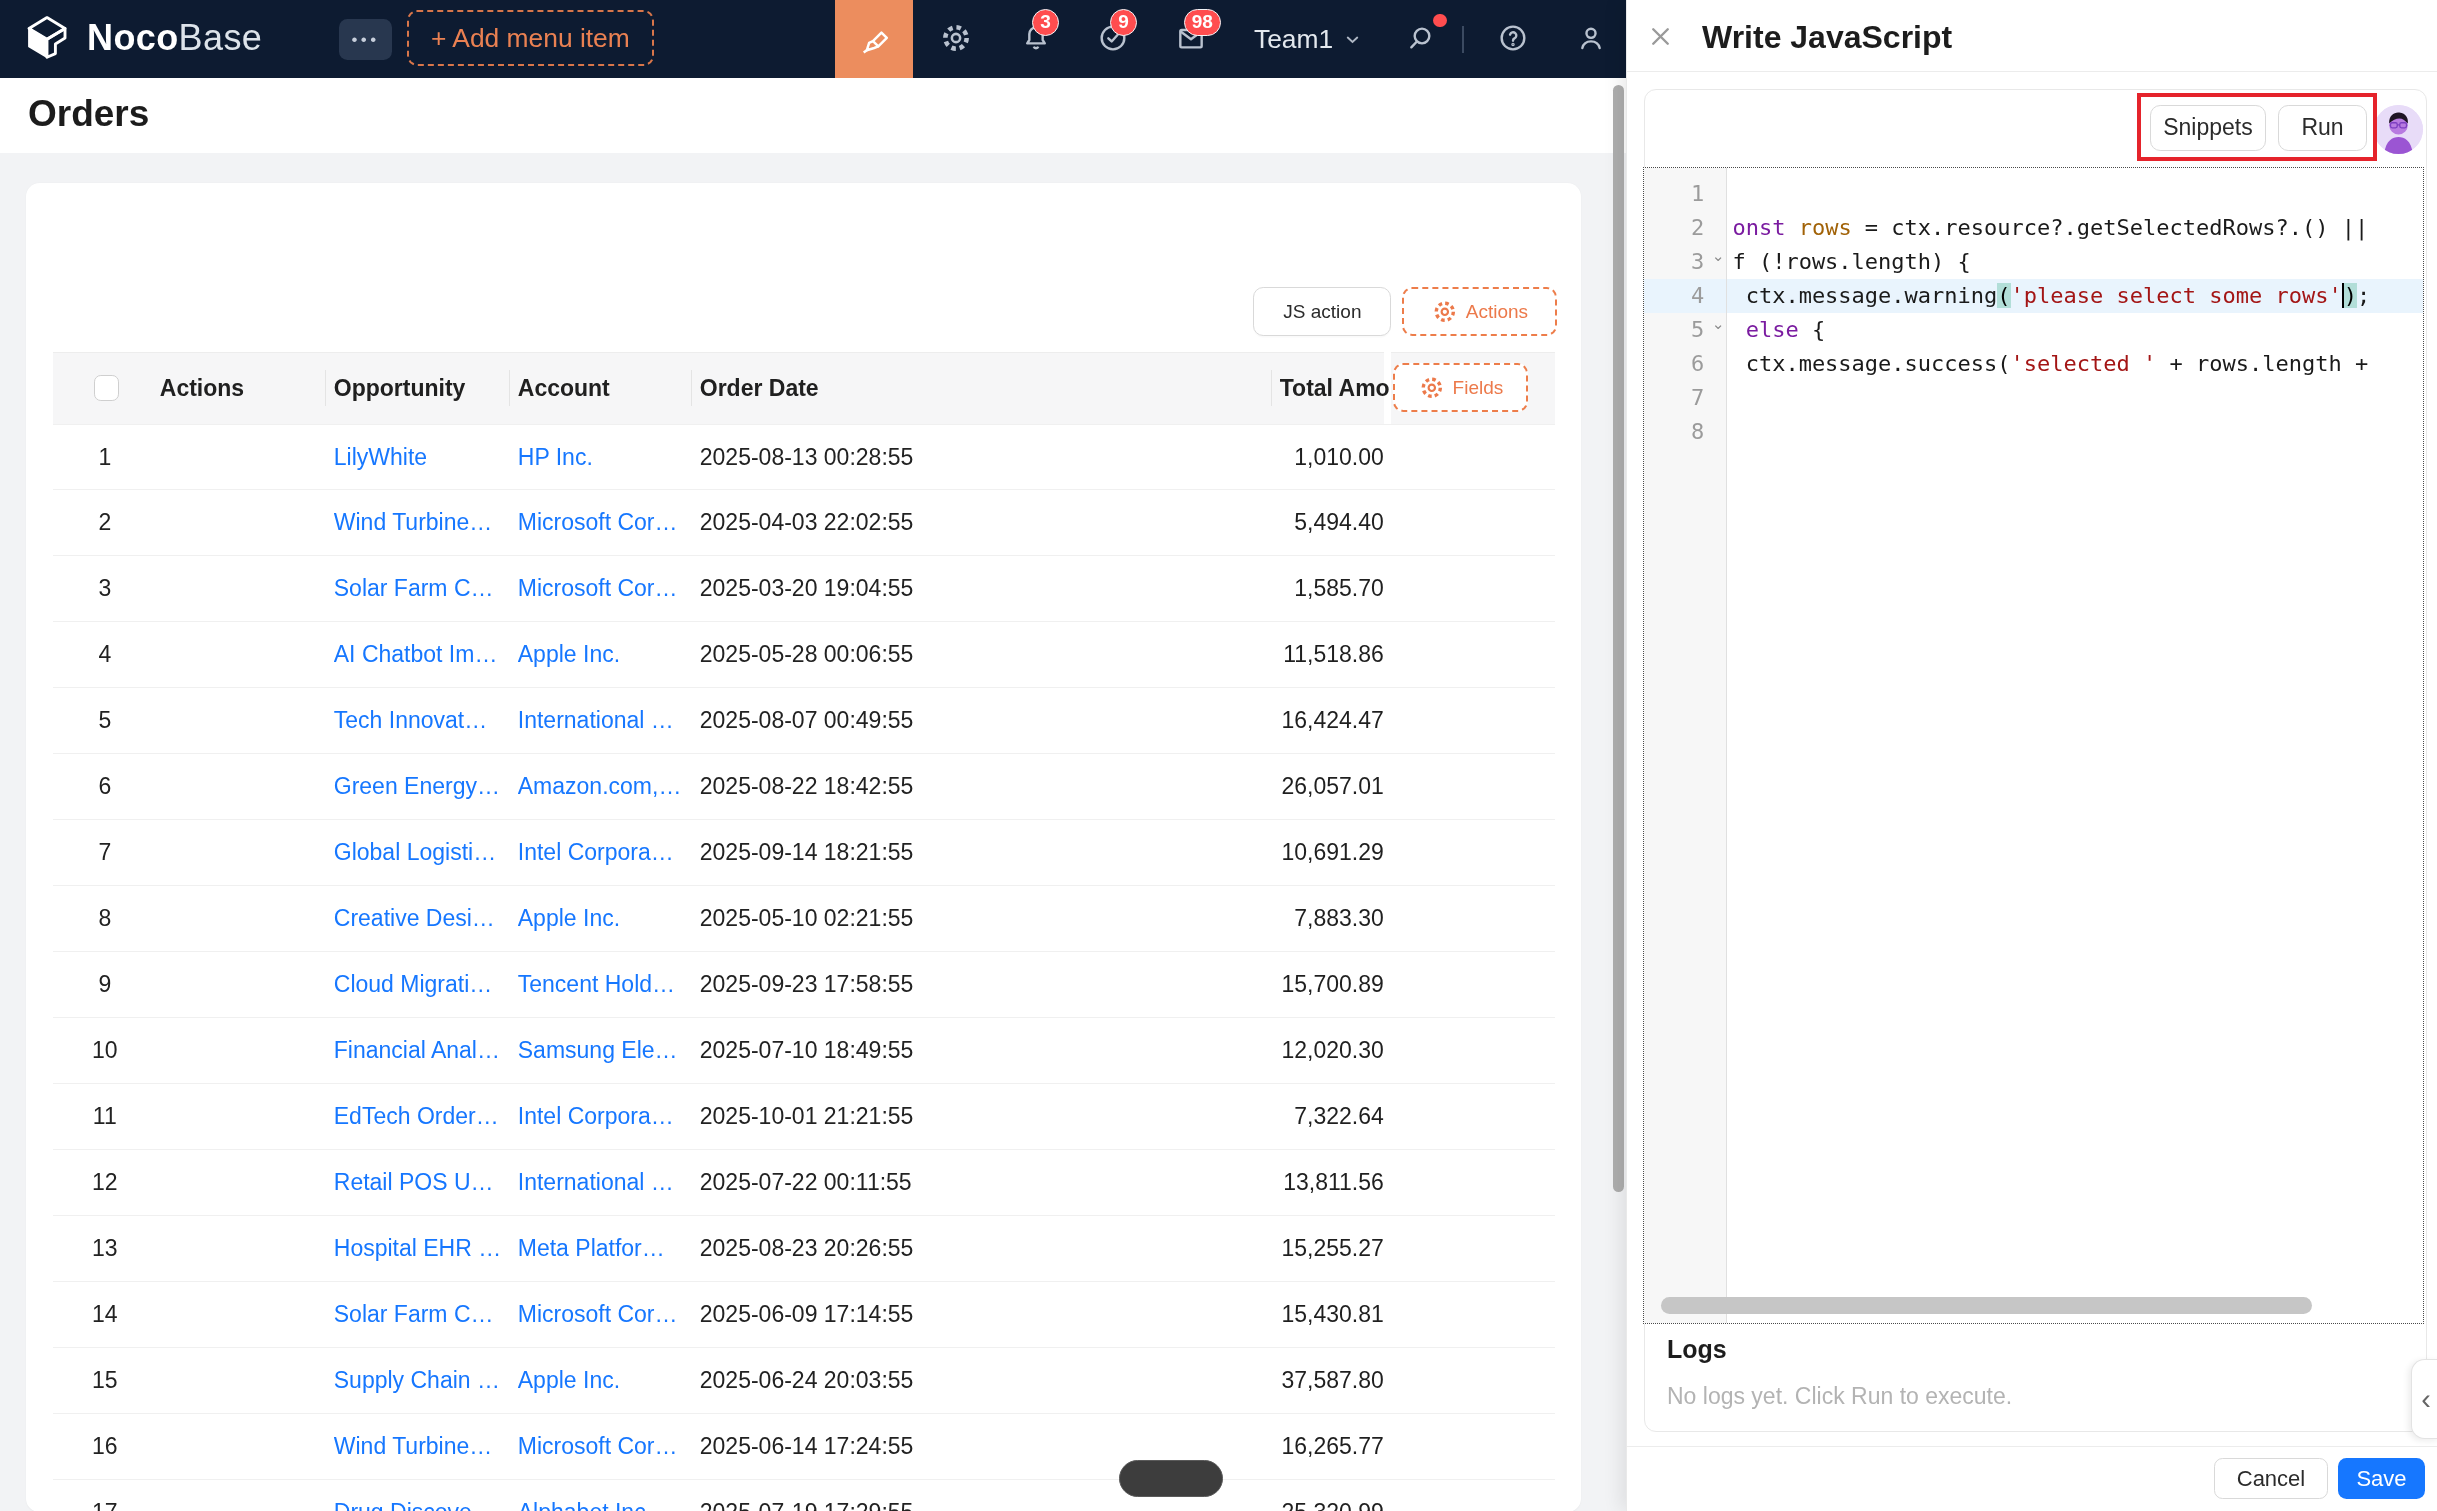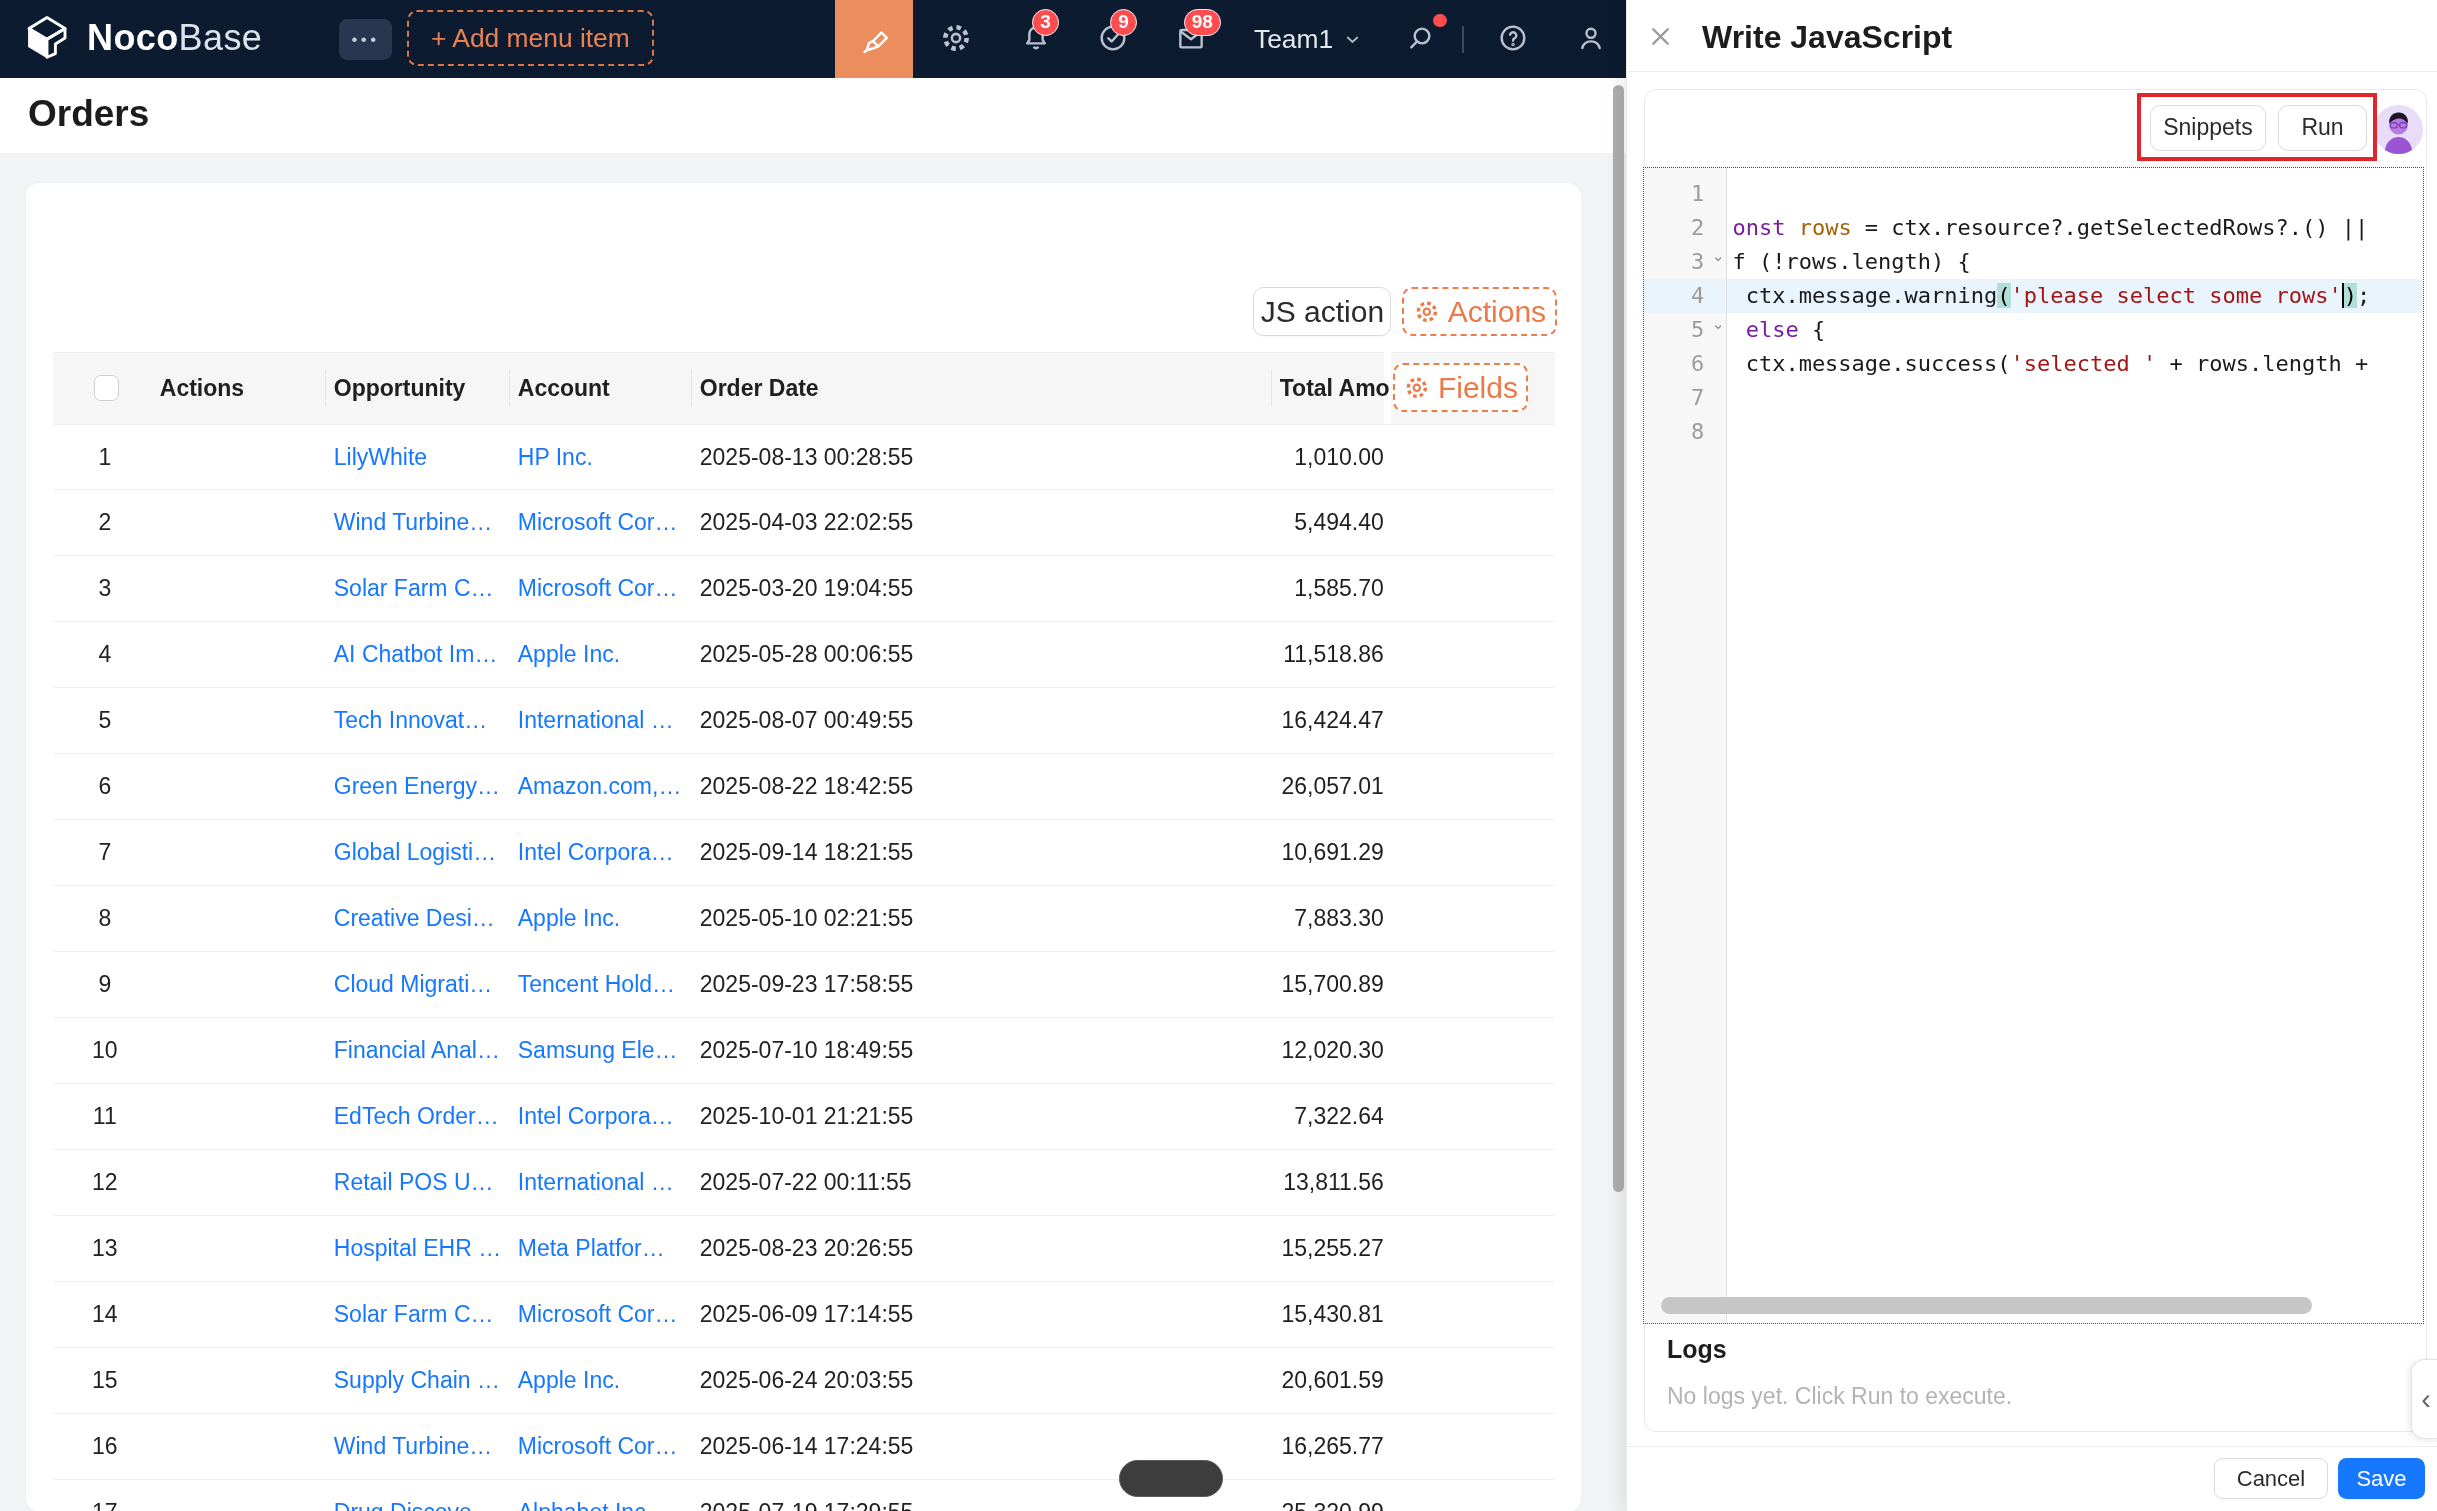--- a/index.html
+++ b/index.html
@@ -21,21 +21,21 @@
   .badge { position:absolute; background:#ff4d4f; color:#fff; font-size:19px; line-height:24px; min-width:27px; height:27px; padding:0 6.8px; border-radius:13.6px; border:1.7px solid #f3f5f8; text-align:center; font-weight:600; }
   #team-label { left:1254px; top:24px; color:#e3e8ee; font-size:26.4px; display:flex; align-items:center; gap:10.2px; cursor:pointer; }
   #nav-divider { left:1462px; top:25.6px; width:1.7px; height:27px; background:#3b4a61; }
 
   
   #main { left:0; top:78px; width:1626px; height:1434px; background:#f2f3f5; }
   #title-strip { left:0; top:0; width:1626px; height:75px; background:#ffffff; }
   #page-title { left:28px; top:15.3px; font-size:37px; font-weight:700; color:#1c1c1c; }
   #card { left:26.4px; top:105px; width:1555px; height:1329px; background:#fff; border-radius:13.6px; box-shadow:0 0.9px 1.7px rgba(0,0,0,.04); }
 
-  .btn { display:flex; align-items:center; justify-content:center; gap:8.5px; border-radius:10.2px; font-size:30px; cursor:pointer; background:#fff; }
+  .btn { display:flex; align-items:center; justify-content:center; gap:8.5px; border-radius:10.2px; font-size:19px; cursor:pointer; background:#fff; }
   #js-action-btn { left:1227px; top:104px; width:138px; height:49px; border:1.7px solid #d9d9d9; color:#2b2b2b; box-shadow:0 1.7px 0 rgba(0,0,0,.02); }
   #actions-btn { left:1376px; top:104px; width:155px; height:49px; border:2.6px dashed #ed7d4a; color:#ec794a; }
   #fields-btn { left:1367px; top:180px; width:135px; height:49px; border:2.6px dashed #ed7d4a; color:#ec794a; z-index:6; background:#fff; }
 
   
   #table { left:26.4px; top:169px; width:1502px; }
   #thead { position:relative; height:72px; font-weight:700; font-size:23px; color:#202020; }
   .thead-bg1 { left:0; top:0; width:1331px; height:72px; background:#f6f6f7; border-top:0.9px solid #ededed; }
   .thead-bg2 { left:1338px; top:0; width:164px; height:72px; background:#f6f6f7; border-top:0.9px solid #ededed; }
   .hsep { width:1.7px; height:36px; top:18px; background:#e4e4e4; }
@@ -322,21 +322,21 @@
               <div class="cell c-opp link">Solar Farm C…</div>
               <div class="cell c-acc link">Microsoft Cor…</div>
               <div class="cell c-date">2025-06-09 17:14:55</div>
               <div class="cell c-amt amt">15,430.81</div>
             </div>
             <div class="trow">
               <div class="cell c-num">15</div>
               <div class="cell c-opp link">Supply Chain …</div>
               <div class="cell c-acc link">Apple Inc.</div>
               <div class="cell c-date">2025-06-24 20:03:55</div>
-              <div class="cell c-amt amt">20,601.59</div>
+              <div class="cell c-amt amt">37,587.80</div>
             </div>
             <div class="trow">
               <div class="cell c-num">16</div>
               <div class="cell c-opp link">Wind Turbine…</div>
               <div class="cell c-acc link">Microsoft Cor…</div>
               <div class="cell c-date">2025-06-14 17:24:55</div>
               <div class="cell c-amt amt">16,265.77</div>
             </div>
             <div class="trow">
               <div class="cell c-num">17</div>

